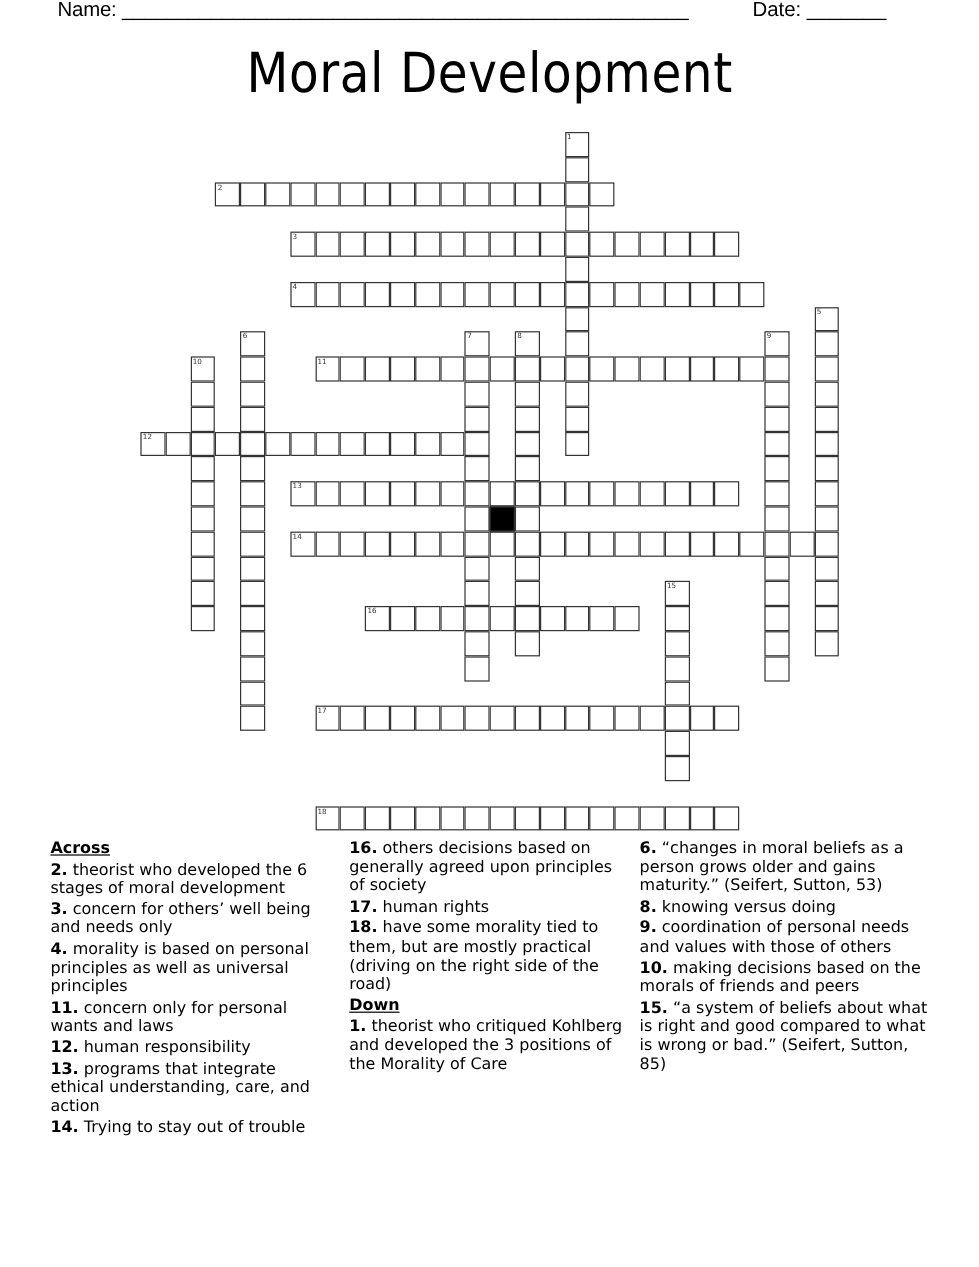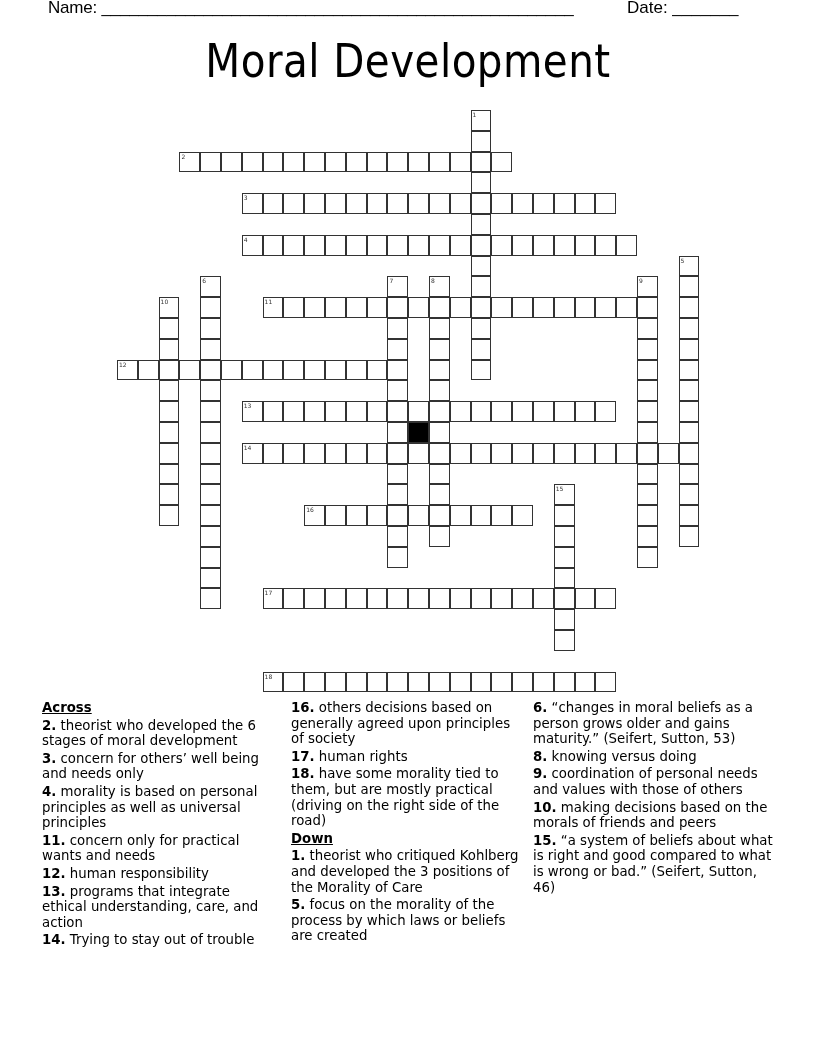--- a/index.html
+++ b/index.html
@@ -319,34 +319,33 @@
     <div class="cell" style="left: 574.6px; top: 671.6px;"></div>
     <div class="cell" style="left: 595.4px; top: 671.6px;"></div>
     <div class="cell black" style="left: 408.2px; top: 422px;"></div>
   </div>
 
 <div class="clues c1">
   <div class="h">Across</div>
   <div class="clue"><b>2.</b><span> theorist who developed the 6 stages of moral development</span></div>
   <div class="clue"><b>3.</b><span> concern for others’ well being and needs only</span></div>
   <div class="clue"><b>4.</b><span> morality is based on personal principles as well as universal principles</span></div>
-  <div class="clue"><b>11.</b><span> concern only for practical wants and needs</span></div>
+  <div class="clue"><b>11.</b><span> concern only for personal wants and laws</span></div>
   <div class="clue"><b>12.</b><span> human responsibility</span></div>
   <div class="clue"><b>13.</b><span> programs that integrate ethical understanding, care, and action</span></div>
   <div class="clue"><b>14.</b><span> Trying to stay out of trouble</span></div>
 </div>
 
 <div class="clues c2">
   <div class="clue"><b>16.</b><span> others decisions based on generally agreed upon principles of society</span></div>
   <div class="clue"><b>17.</b><span> human rights</span></div>
   <div class="clue"><b>18.</b><span> have some morality tied to them, but are mostly practical (driving on the right side of the road)</span></div>
   <div class="h">Down</div>
   <div class="clue"><b>1.</b><span> theorist who critiqued Kohlberg and developed the 3 positions of the Morality of Care</span></div>
-  <div class="clue"><b>5.</b><span> focus on the morality of the process by which laws or beliefs are created</span></div>
 </div>
 
 <div class="clues c3">
   <div class="clue"><b>6.</b><span> “changes in moral beliefs as a person grows older and gains maturity.” (Seifert, Sutton, 53)</span></div>
   <div class="clue"><b>8.</b><span> knowing versus doing</span></div>
   <div class="clue"><b>9.</b><span> coordination of personal needs and values with those of others</span></div>
   <div class="clue"><b>10.</b><span> making decisions based on the morals of friends and peers</span></div>
-  <div class="clue"><b>15.</b><span> “a system of beliefs about what is right and good compared to what is wrong or bad.” (Seifert, Sutton, 46)</span></div>
+  <div class="clue"><b>15.</b><span> “a system of beliefs about what is right and good compared to what is wrong or bad.” (Seifert, Sutton, 85)</span></div>
 </div>
 
 </body></html>

